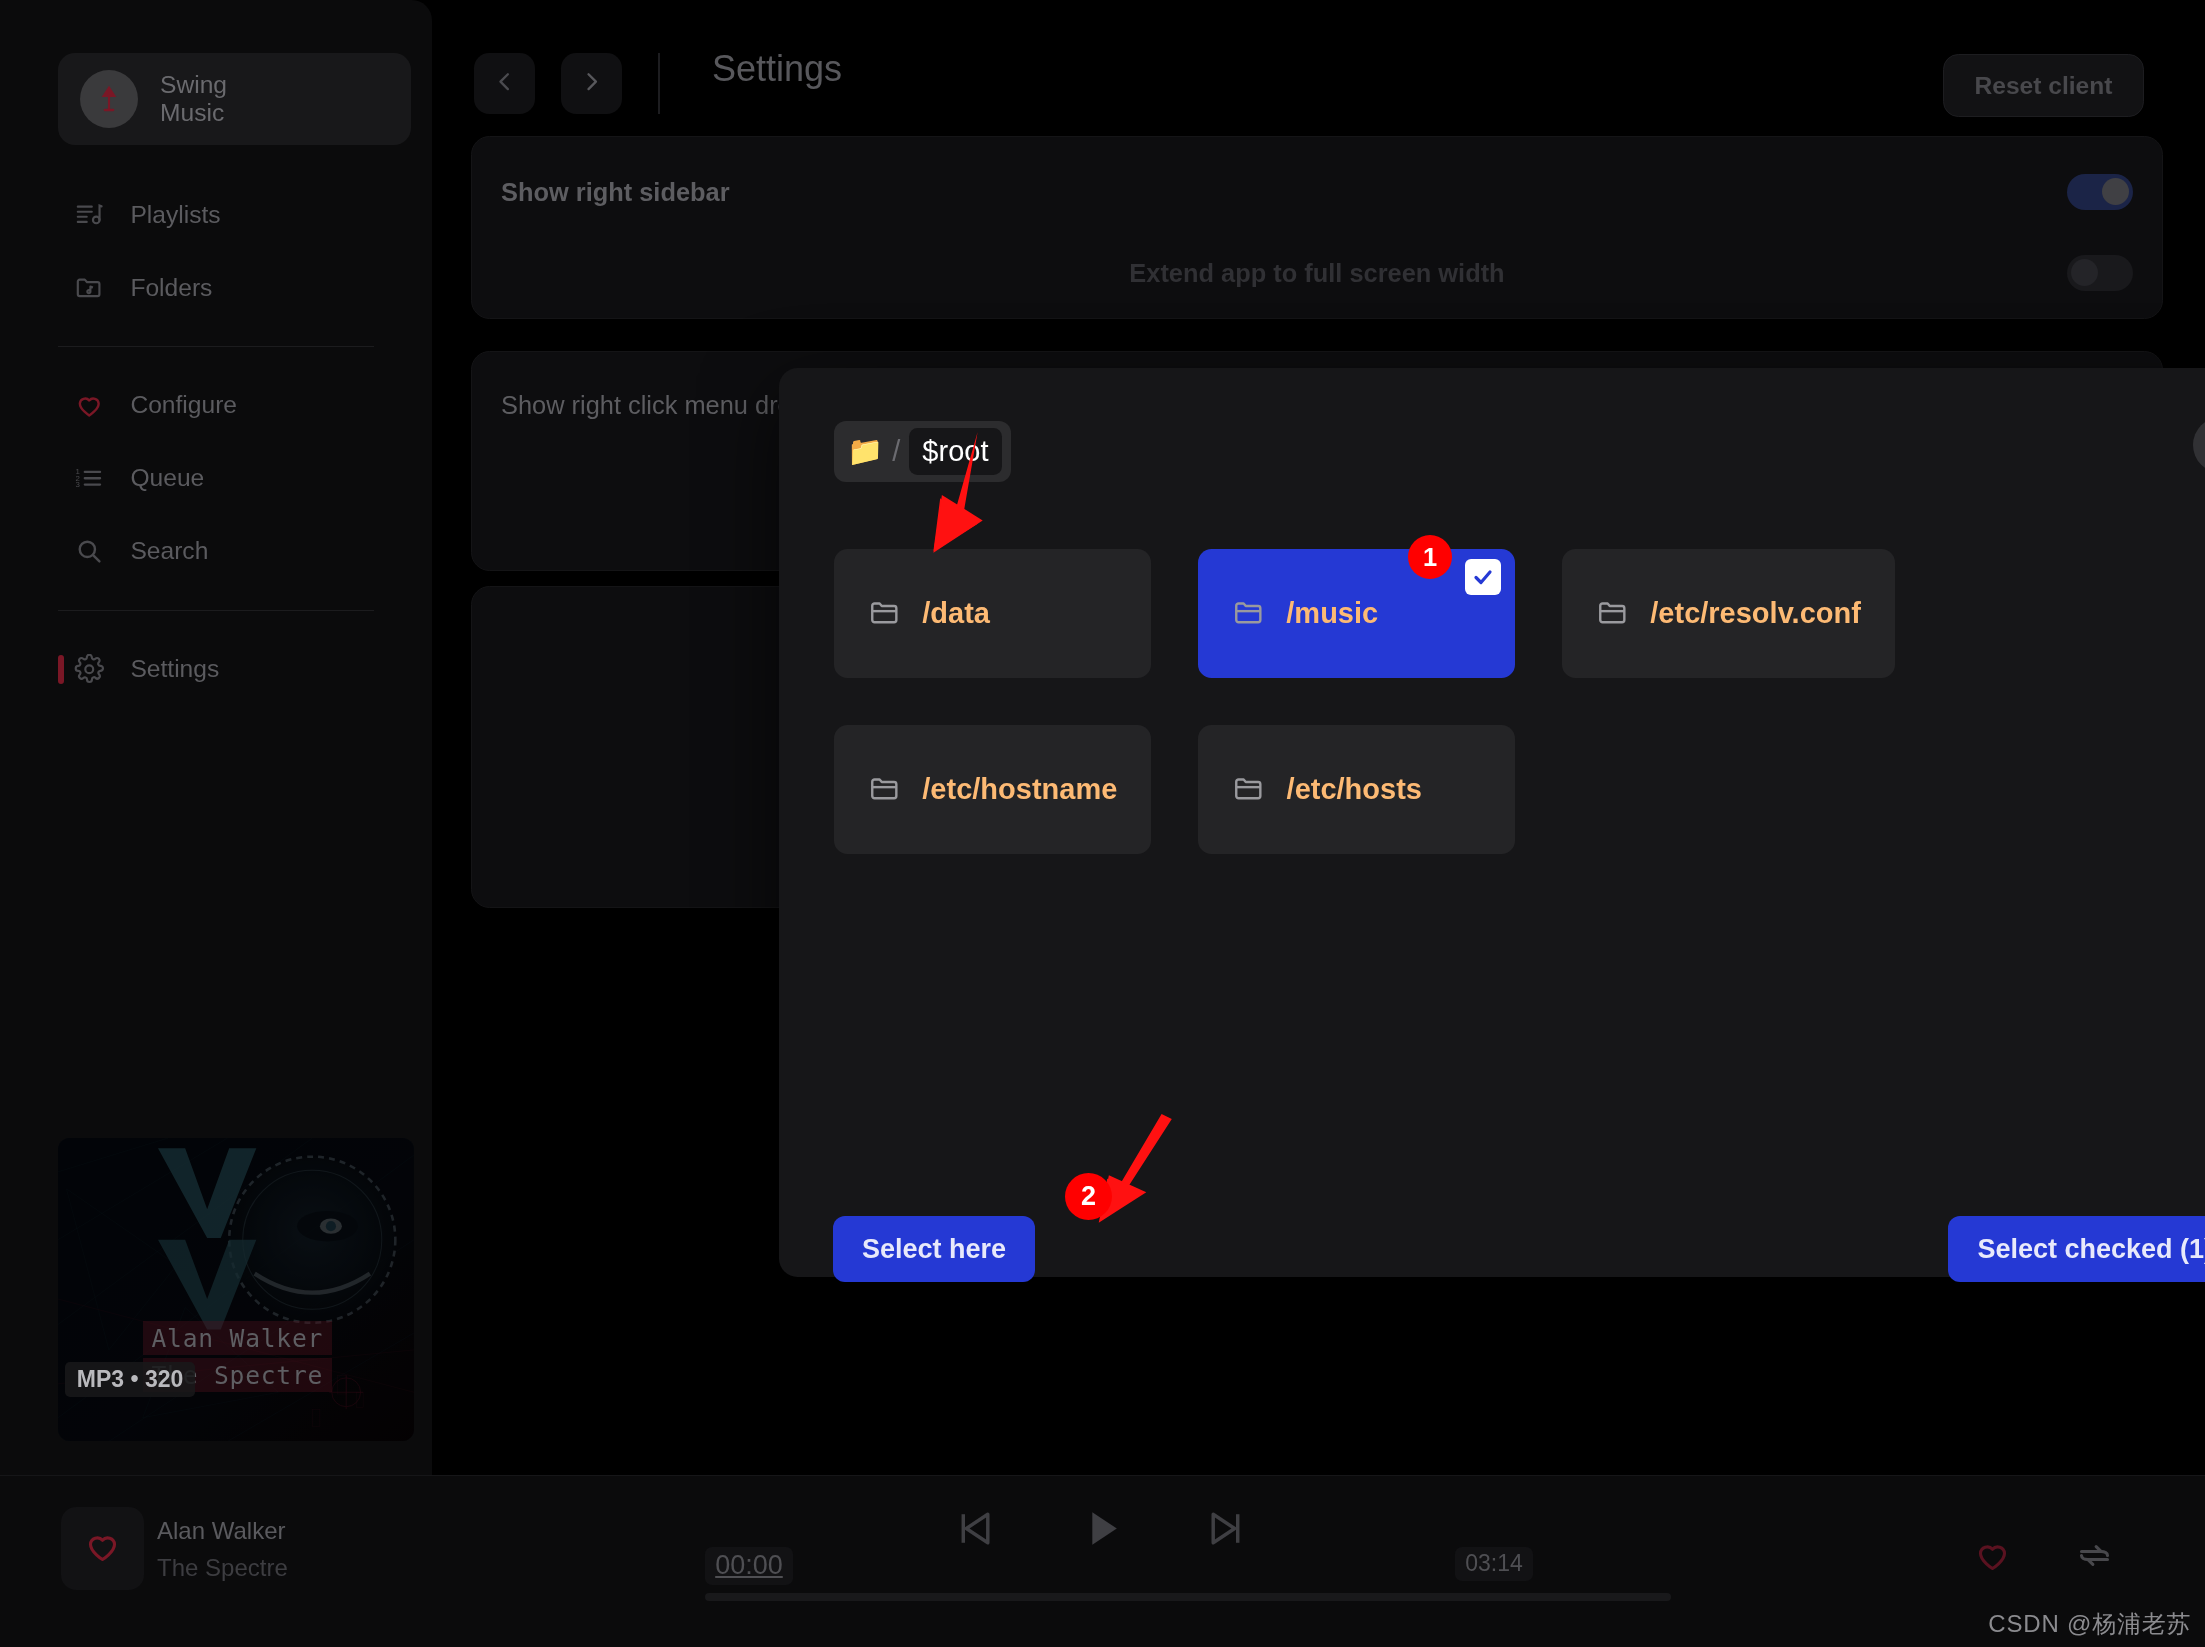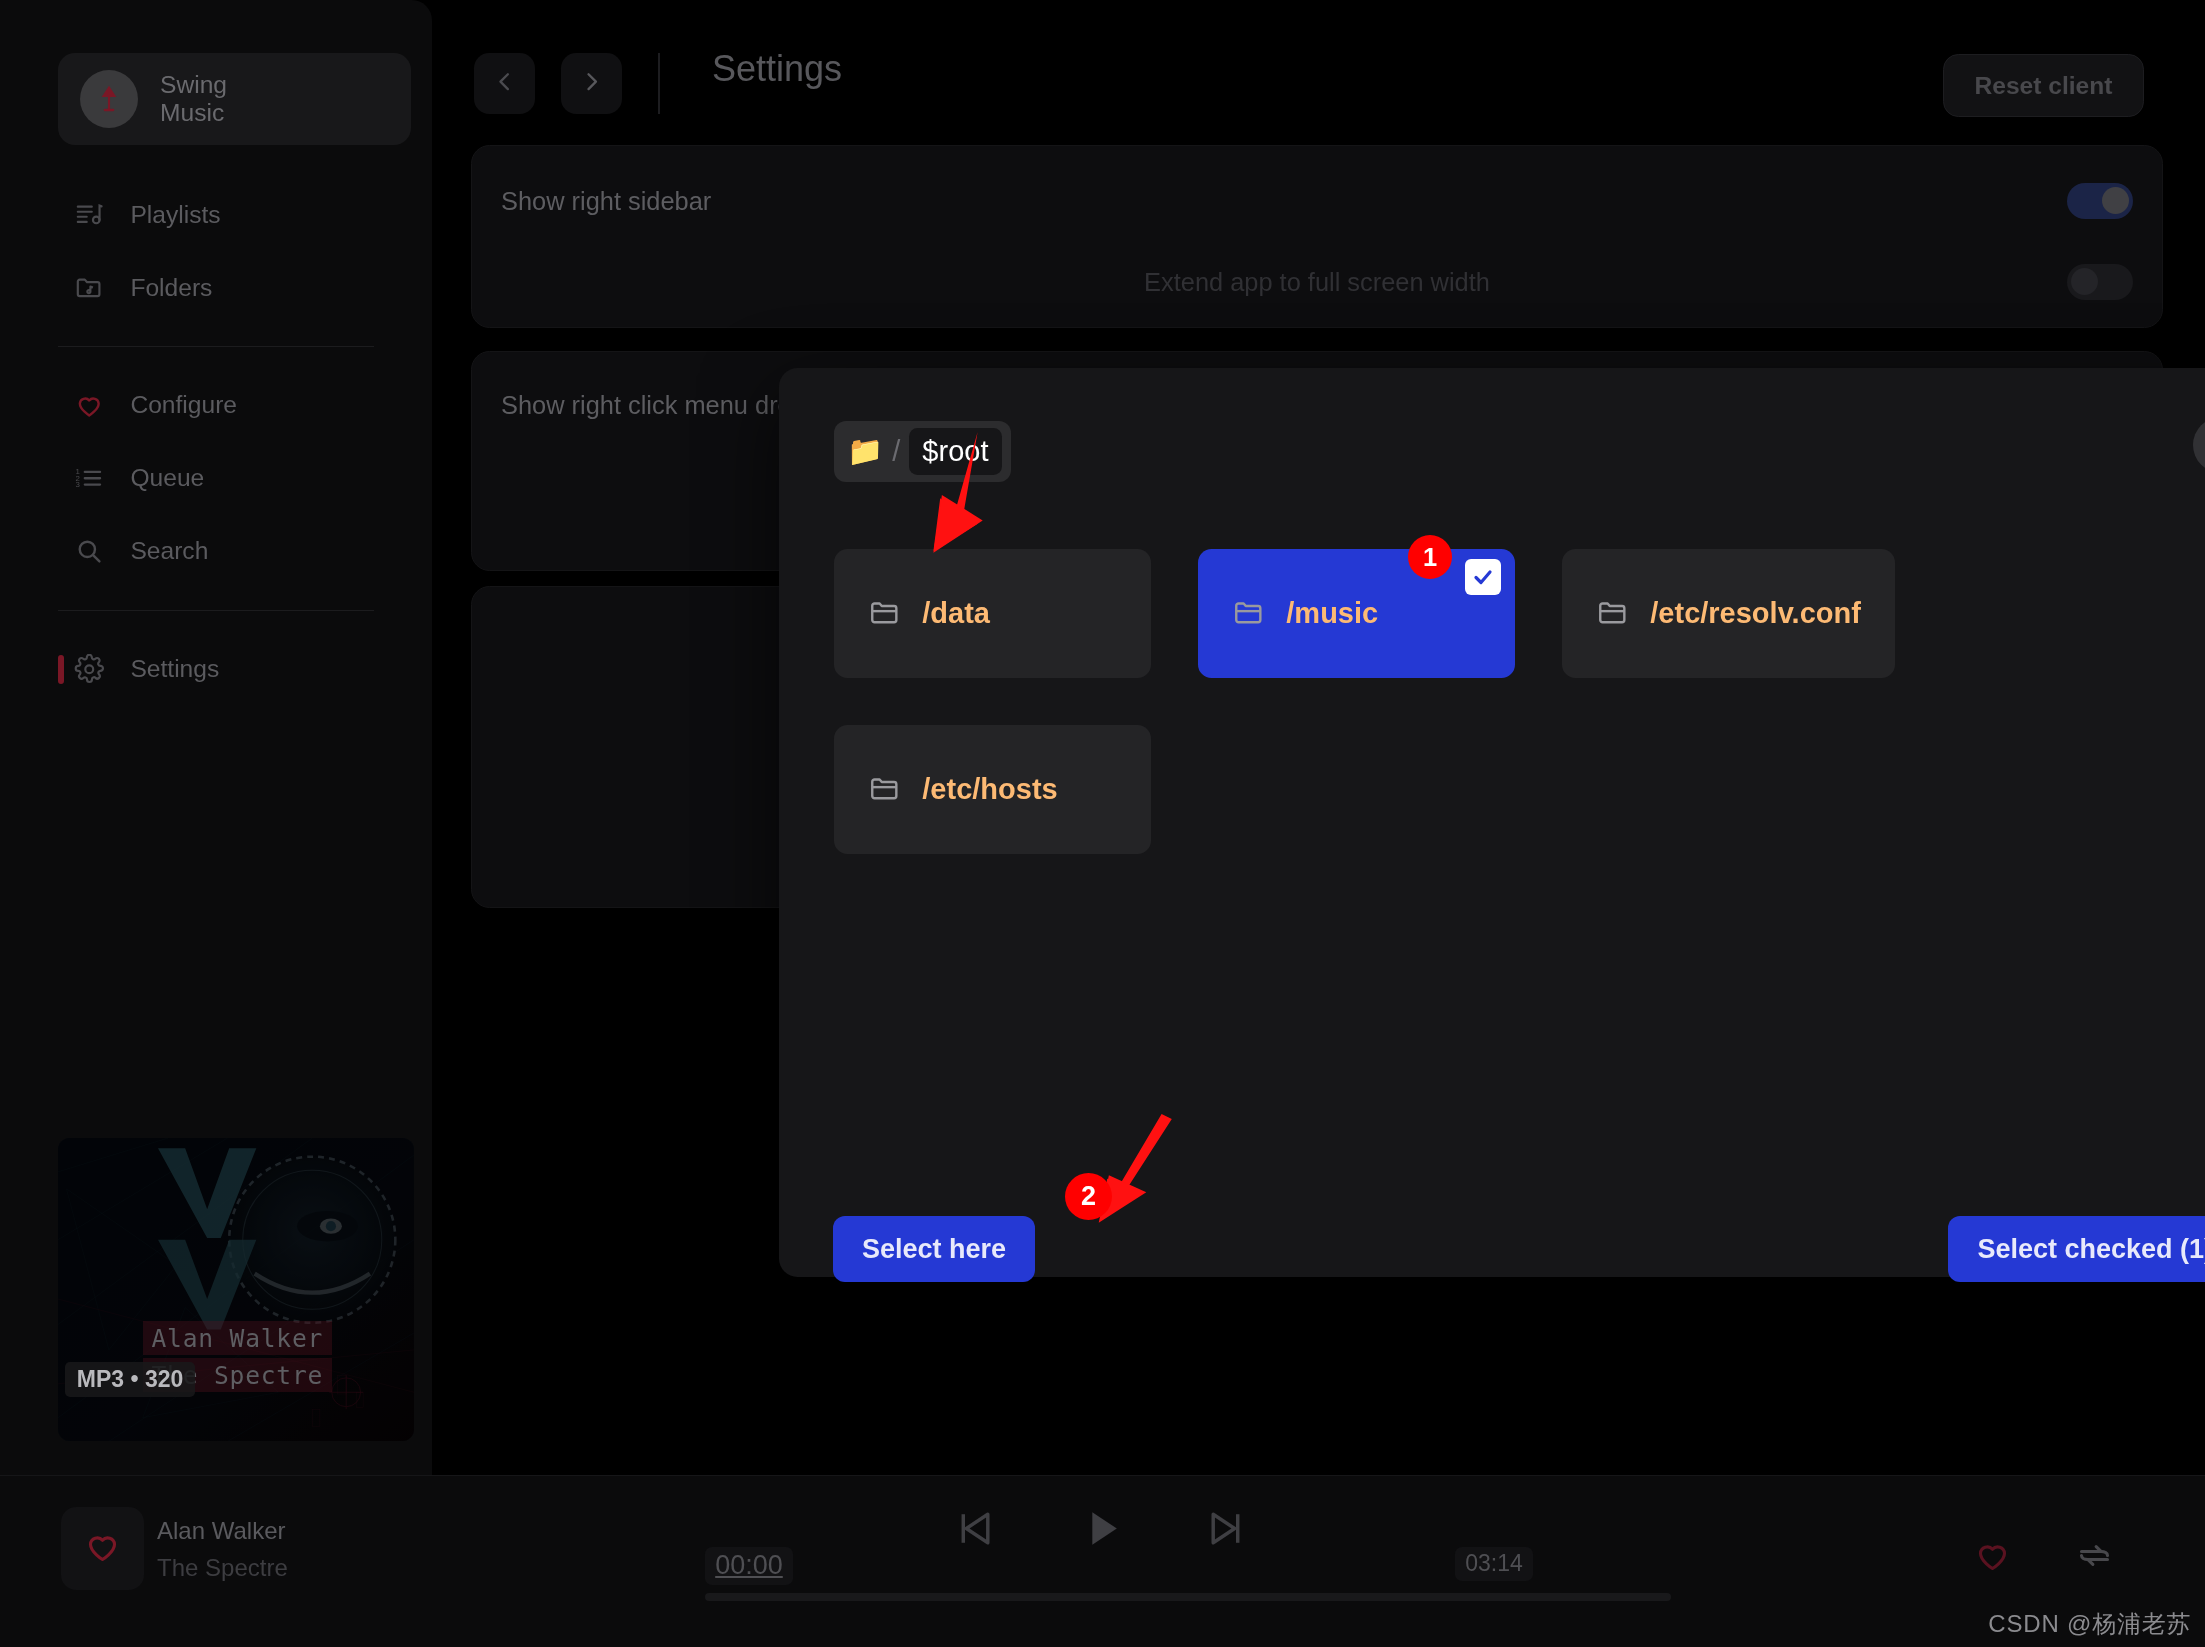--- a/index.html
+++ b/index.html
@@ -105,21 +105,21 @@
     background:#121214; border:0.8px solid #1d1d20; border-radius:15.3px;
     display:flex; align-items:center;
     font-size:24.6px; font-weight:700; color:#48484c;
   }
 
   .card {
     position:absolute; left:39px; width:1692px;
     background:#0d0d0f; border:0.8px solid #141416;
     border-radius: 18.6px;
   }
-  #card1 { top:145px; height:183px; }
+  #card1 { top:136px; height:183px;font-weight:bold; }
   #card2 { top:351px; height:220px; }
   #card3 { top:586px; height:322px; }
 
   .srow { position:absolute; left:29px; right:29px; height:66px; display:flex; align-items:center; }
   .srow-label { font-size:25.4px; color:#5d5d61; }
   .srow-label.dim { color:#303034; }
   .srow-right { position:absolute; right:0; top:0; height:66px; display:flex; align-items:center; }
 
   .toggle { width:66px; height:36px; border-radius:18px; position:relative; }
   .toggle.on  { background:#1b2447; }
@@ -473,20 +473,29 @@
         <div class="fcard">
           <span>
             <svg width="34" height="34" viewBox="0 0 24 24" fill="none" stroke="#9a9a9e" stroke-width="1.7" stroke-linejoin="round">
               <path d="M3 7.6a1.6 1.6 0 0 1 1.6-1.6h3.6l1.5 1.8h8.7A1.6 1.6 0 0 1 20 9.4v8.2a1.6 1.6 0 0 1-1.6 1.6H4.6A1.6 1.6 0 0 1 3 17.6z"></path>
               <path d="M3 11.4h17"></path>
             </svg>
           </span>
           <span class="fcard-label">/etc/resolv.conf</span>
         </div>
 
+        <div class="fcard">
+          <span>
+            <svg width="34" height="34" viewBox="0 0 24 24" fill="none" stroke="#9a9a9e" stroke-width="1.7" stroke-linejoin="round">
+              <path d="M3 7.6a1.6 1.6 0 0 1 1.6-1.6h3.6l1.5 1.8h8.7A1.6 1.6 0 0 1 20 9.4v8.2a1.6 1.6 0 0 1-1.6 1.6H4.6A1.6 1.6 0 0 1 3 17.6z"></path>
+              <path d="M3 11.4h17"></path>
+            </svg>
+          </span>
+          <span class="fcard-label">/etc/hostname</span>
+        </div>
 
         <div class="fcard" style="flex-basis:100%; max-width:317px;">
           <span>
             <svg width="34" height="34" viewBox="0 0 24 24" fill="none" stroke="#9a9a9e" stroke-width="1.7" stroke-linejoin="round">
               <path d="M3 7.6a1.6 1.6 0 0 1 1.6-1.6h3.6l1.5 1.8h8.7A1.6 1.6 0 0 1 20 9.4v8.2a1.6 1.6 0 0 1-1.6 1.6H4.6A1.6 1.6 0 0 1 3 17.6z"></path>
               <path d="M3 11.4h17"></path>
             </svg>
           </span>
           <span class="fcard-label">/etc/hosts</span>
         </div>

